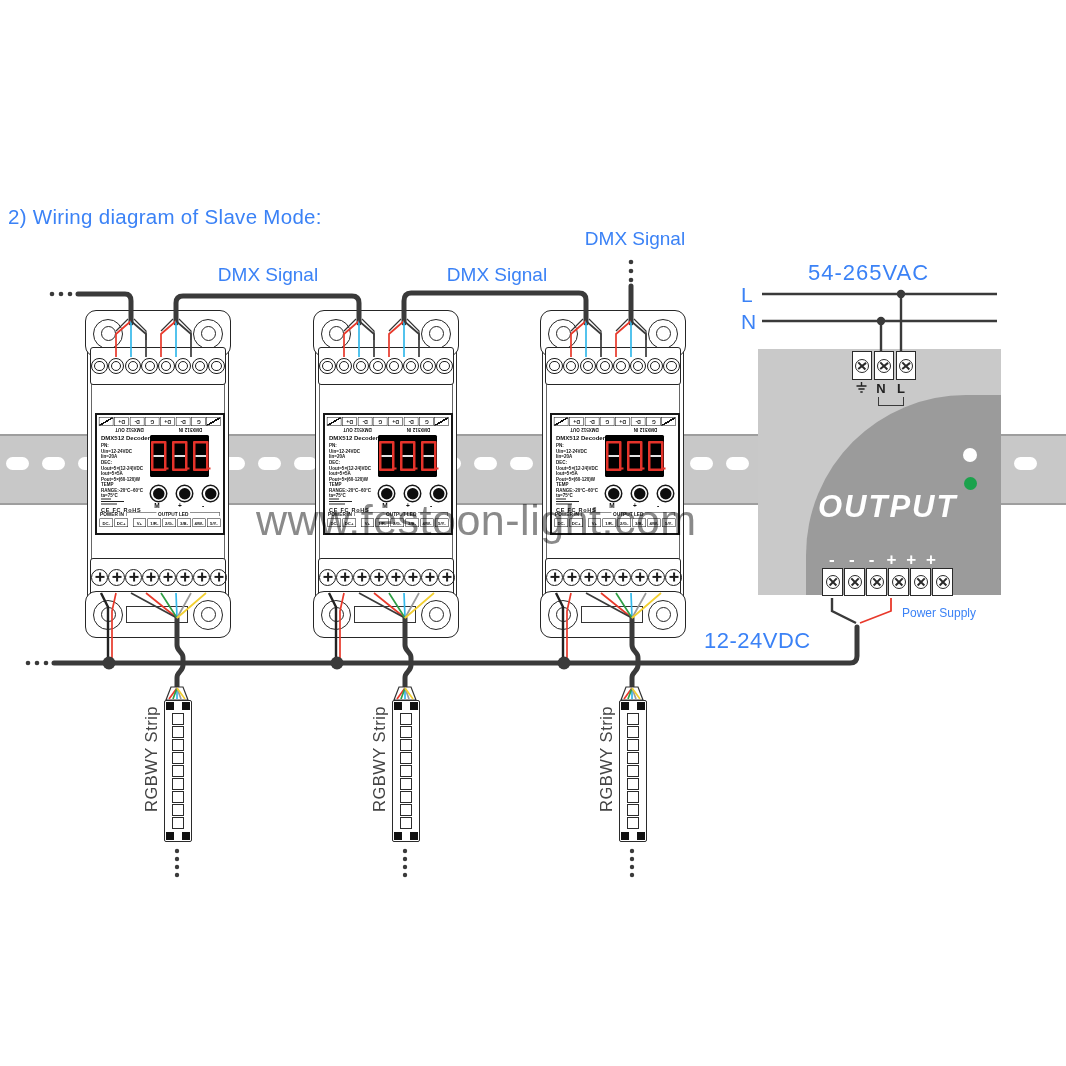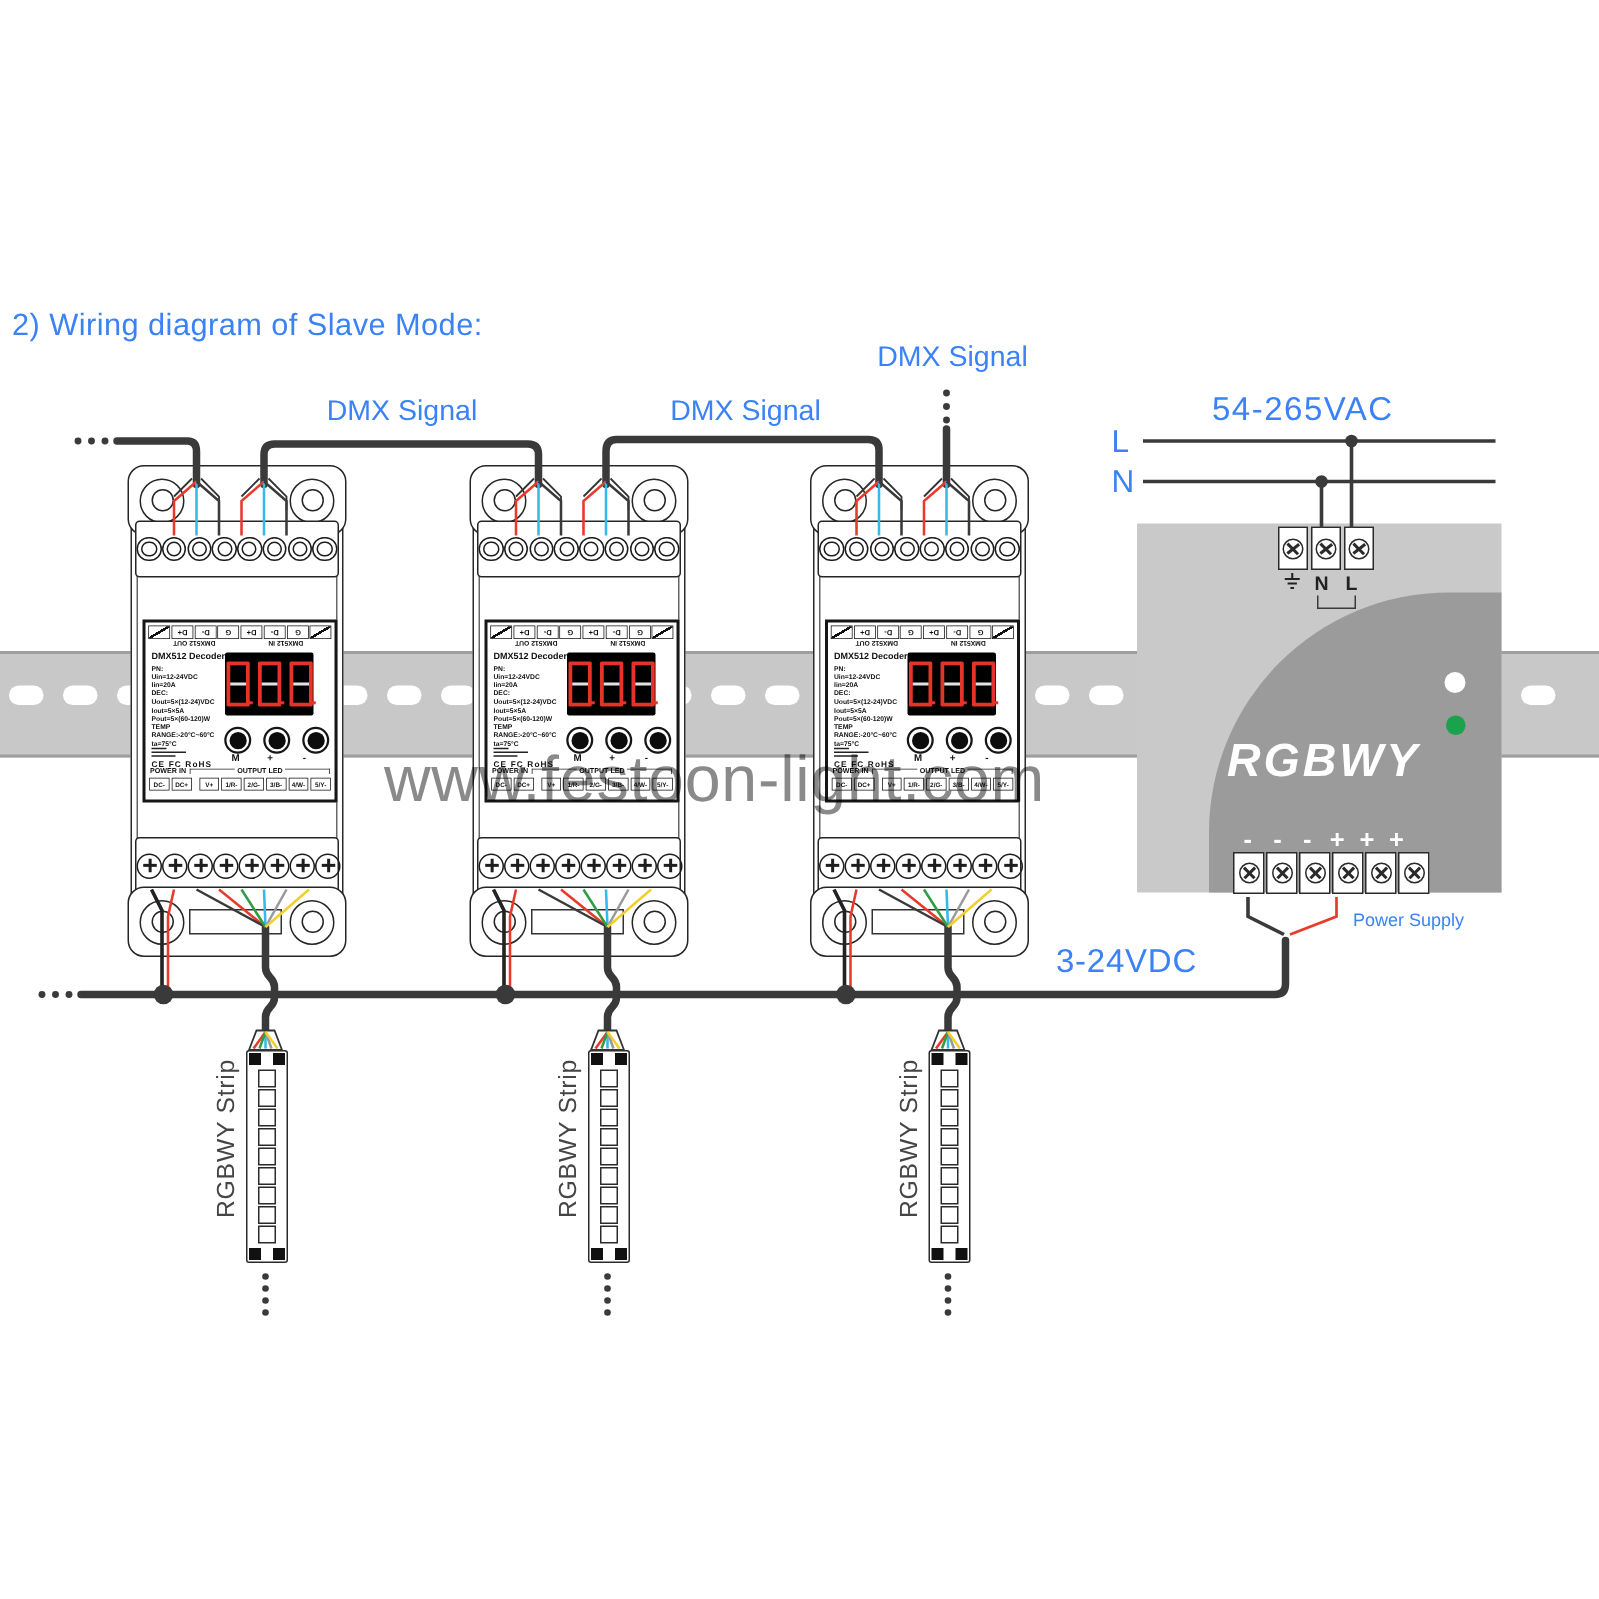--- a/index.html
+++ b/index.html
@@ -481,21 +481,21 @@
         </span>
       </div>
     <div class="psu-toplabels">
       <span><svg width="13" height="11" viewBox="0 0 13 11">
             <path d="M6.5 0 V4 M1.5 4 H11.5 M3.4 7 H9.6 M5.3 10 H7.7" stroke="#222" stroke-width="1.4" fill="none"></path>
           </svg></span>
       <span>N</span>
       <span>L</span>
     </div>
     <div class="nlbracket"></div>
-    <div class="power-word">RGBWY</div>
+    <div class="power-word">OUTPUT</div>
     <i class="pled w"></i>
     <i class="pled g"></i>
     <div class="polarity">
         <span>-</span>
         <span>-</span>
         <span>-</span>
         <span>+</span>
         <span>+</span>
         <span>+</span>
       </div>
@@ -654,17 +654,17 @@
     </g>
   </svg>
 
   <div class="lbl title">2) Wiring diagram of Slave Mode:</div>
   <div class="lbl dmx" style="left:203px;top:264px">DMX Signal</div>
   <div class="lbl dmx" style="left:432px;top:264px">DMX Signal</div>
   <div class="lbl dmx" style="left:570px;top:228px">DMX Signal</div>
   <div class="lbl vac">54-265VAC</div>
   <div class="lbl lchar">L</div>
   <div class="lbl nchar">N</div>
-  <div class="lbl dcv">3-24VDC</div>
+  <div class="lbl dcv">12-24VDC</div>
   <div class="lbl psucap">Power Supply</div>
 
   <div class="wm">www.festoon-light.com</div>
 </div>
 
 </body></html>

